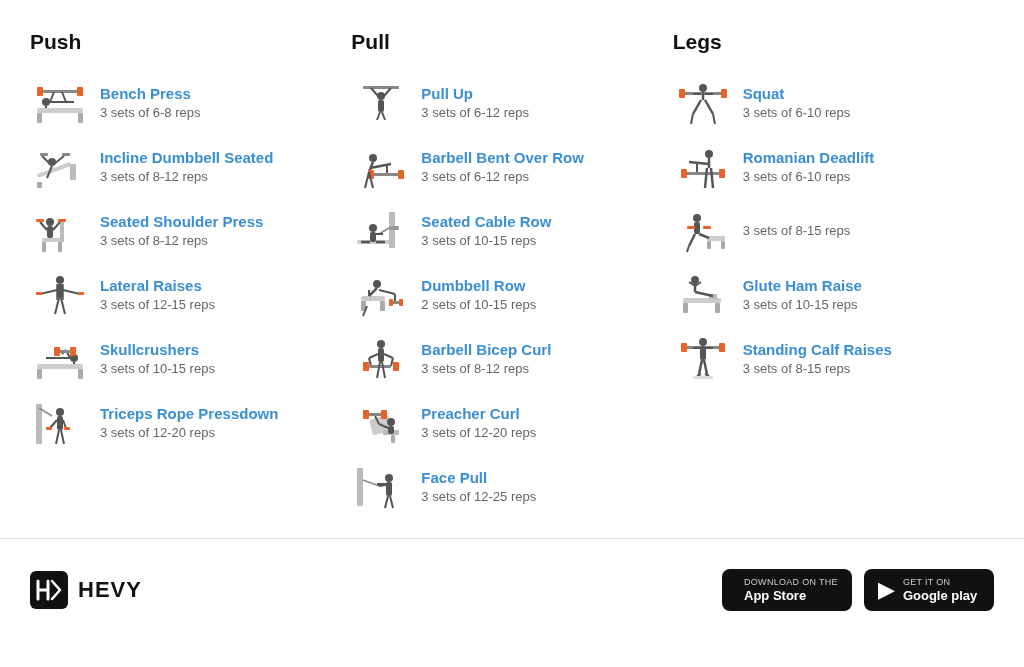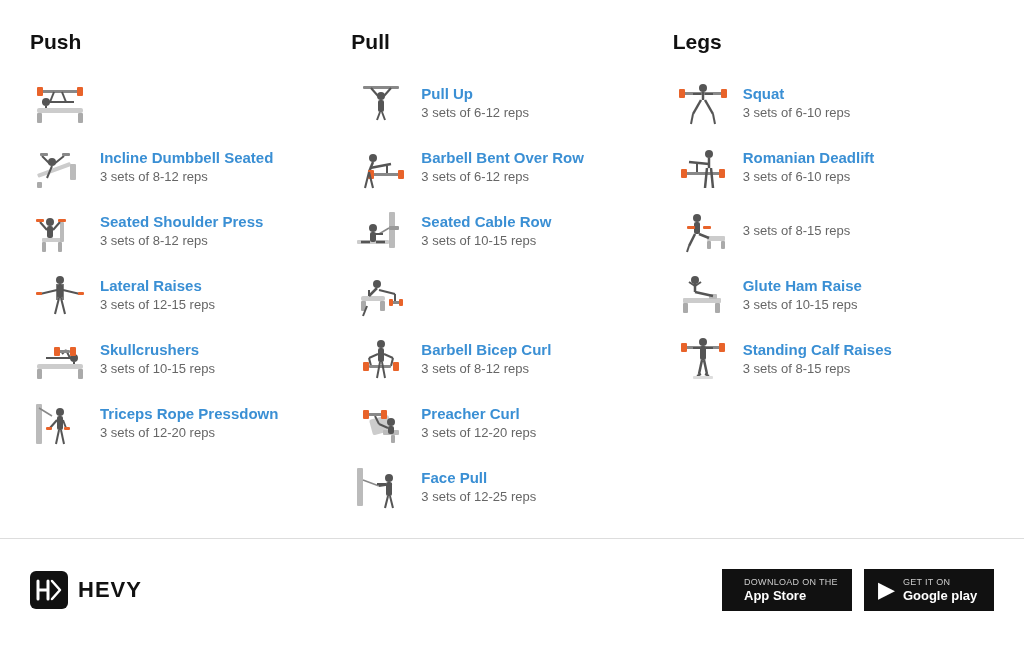--- a/index.html
+++ b/index.html
@@ -87,21 +87,21 @@
       color: #111;
       letter-spacing: 1px;
     }
     .store-buttons {
       display: flex;
       gap: 12px;
     }
     .store-btn {
       background: #111;
       color: #fff;
-      border-radius: 0;
+      border-radius: 8px;
       padding: 8px 14px;
       display: flex;
       align-items: center;
       gap: 8px;
       cursor: pointer;
       width: 130px;
     }
     .store-btn-icon {
       font-size: 22px;
       line-height: 1;
@@ -146,20 +146,24 @@
             <line x1="10" y1="22" x2="42" y2="22" stroke="#555" stroke-width="2"></line>
 
             <rect x="8" y="10" width="40" height="3" rx="1" fill="#888"></rect>
             <rect x="5" y="7" width="6" height="9" rx="1" fill="#e8632a"></rect>
             <rect x="45" y="7" width="6" height="9" rx="1" fill="#e8632a"></rect>
 
             <line x1="18" y1="22" x2="22" y2="12" stroke="#555" stroke-width="2"></line>
             <line x1="34" y1="22" x2="30" y2="12" stroke="#555" stroke-width="2"></line>
           </svg>
         </div>
+        <div class="exercise-info">
+          <span class="exercise-name">Bench Press</span>
+          <span class="exercise-sets">3 sets of 6-8 reps</span>
+        </div>
       </div>
 
       <div class="exercise-item">
         <div class="exercise-image">
           <svg viewBox="0 0 56 46" xmlns="http://www.w3.org/2000/svg">
 
             <rect x="5" y="30" width="35" height="4" rx="1" fill="#ccc" transform="rotate(-20,5,30)"></rect>
             <rect x="38" y="20" width="6" height="16" rx="1" fill="#bbb"></rect>
             <rect x="5" y="38" width="5" height="6" rx="1" fill="#aaa"></rect>
 
@@ -378,20 +382,24 @@
 
             <line x1="26" y1="18" x2="42" y2="22" stroke="#555" stroke-width="2"></line>
             <line x1="42" y1="22" x2="42" y2="30" stroke="#555" stroke-width="2"></line>
 
             <rect x="38" y="29" width="10" height="3" rx="1" fill="#888"></rect>
             <rect x="36" y="27" width="4" height="7" rx="1" fill="#e8632a"></rect>
             <rect x="46" y="27" width="4" height="7" rx="1" fill="#e8632a"></rect>
 
             <line x1="14" y1="34" x2="10" y2="44" stroke="#555" stroke-width="2"></line>
           </svg>
+        </div>
+        <div class="exercise-info">
+          <span class="exercise-name">Dumbbell Row</span>
+          <span class="exercise-sets">2 sets of 10-15 reps</span>
         </div>
       </div>
 
       <div class="exercise-item">
         <div class="exercise-image">
           <svg viewBox="0 0 56 46" xmlns="http://www.w3.org/2000/svg">
 
             <circle cx="28" cy="8" r="4" fill="#555"></circle>
             <rect x="25" y="12" width="6" height="14" rx="2" fill="#555"></rect>
 

